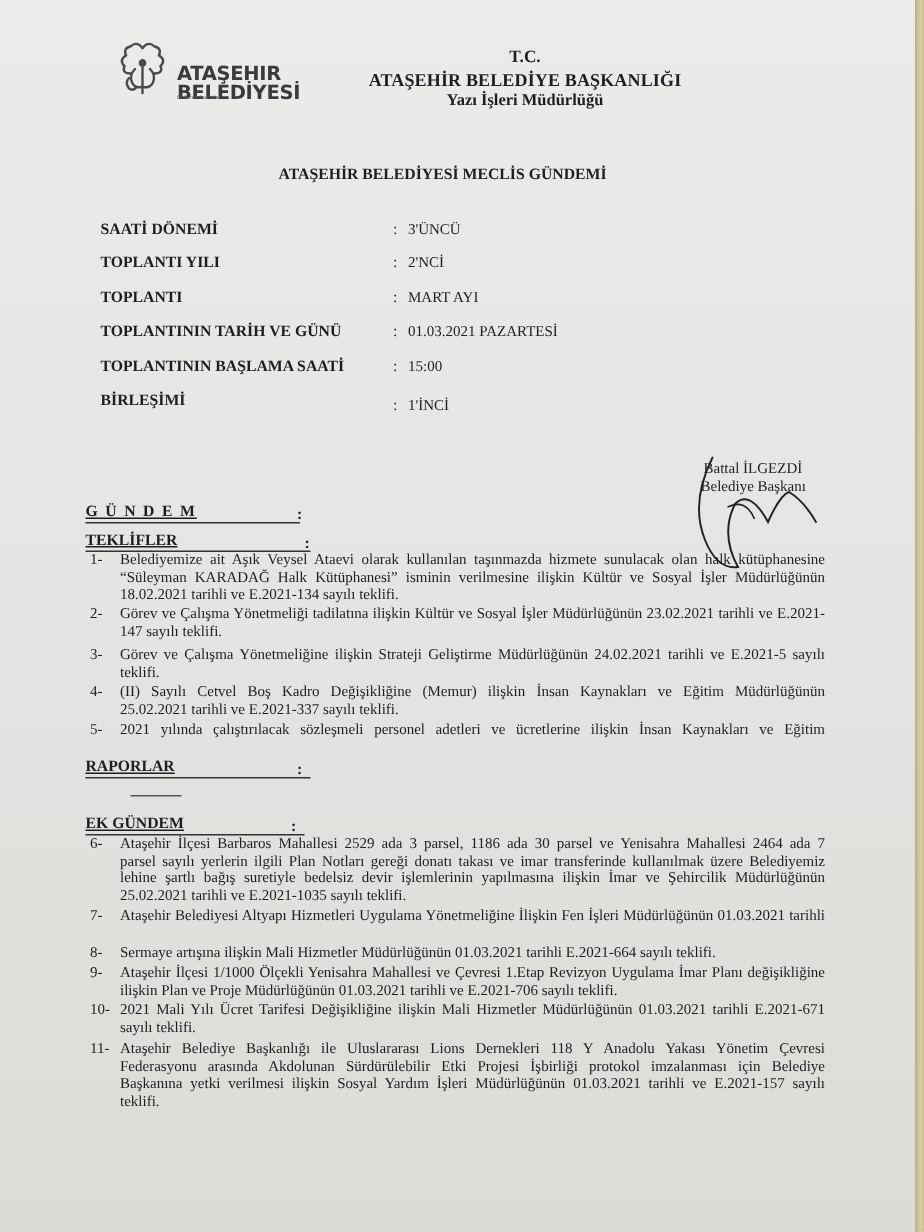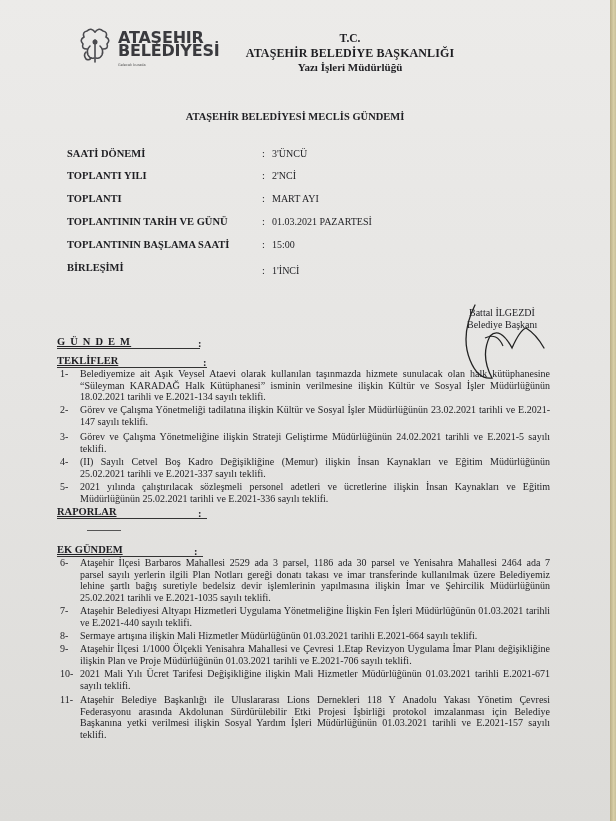--- a/index.html
+++ b/index.html
@@ -15,21 +15,21 @@
     background: linear-gradient(180deg, #ecebe9 0%, #e6e5e3 45%, #dcdbd8 100%);
     box-shadow: 2px 0 3px rgba(0,0,0,0.25);
   }
   .edge {
     position: absolute; right: 0; top: 0; width: 6px; height: 821px;
     background: linear-gradient(90deg, #b8ad86 0%, #d8cfa8 60%, #c9c09a 100%);
   }
   
   .logo { position: absolute; left: 78px; top: 26px; width: 120px; height: 44px; }
   .logo-mark { position: absolute; left: 0; top: 0; width: 34px; height: 40px; }
-  .logo-text { position: absolute; left: 40px; top: 5px; font-family: "DejaVu Sans", sans-serif; font-weight: bold; color: #3a3a3e; font-size: 16px; line-height: 13px; letter-spacing: -0.2px; }
+  .logo-text { position: absolute; left: 40px; top: 17px; font-family: "DejaVu Sans", sans-serif; font-weight: bold; color: #3a3a3e; font-size: 13px; line-height: 13px; letter-spacing: -0.2px; }
   .logo-sub { position: absolute; left: 40px; top: 37px; font-family: "DejaVu Sans", sans-serif; font-size: 3.5px; color: #555; }
 
   .hdr { position: absolute; left: 180px; width: 340px; text-align: center; font-weight: bold; }
   .hdr1 { top: 32px; font-size: 11.5px; }
   .hdr2 { top: 46px; font-size: 12px; letter-spacing: 0.1px; }
   .hdr3 { top: 61px; font-size: 11px; }
 
   .doc-title { position: absolute; left: 130px; top: 111px; width: 330px; text-align: center; font-weight: bold; font-size: 10.5px; }
 
   .meta-row { position: absolute; left: 67px; width: 420px; height: 16px; font-size: 10.5px; }
@@ -153,21 +153,20 @@
     <span class="num">4-</span>
     <span class="txt">
       <div class="spread">(II) Sayılı Cetvel Boş Kadro Değişikliğine (Memur) ilişkin İnsan Kaynakları ve Eğitim Müdürlüğünün</div>
       <div>25.02.2021 tarihli ve E.2021-337 sayılı teklifi.</div>
     </span>
   </div>
   <div class="item" style="top:481px">
     <span class="num">5-</span>
     <span class="txt">
       <div class="spread">2021 yılında çalıştırılacak sözleşmeli personel adetleri ve ücretlerine ilişkin İnsan Kaynakları ve Eğitim</div>
-      <div>Müdürlüğünün 25.02.2021 tarihli ve E.2021-336 sayılı teklifi.</div>
     </span>
   </div>
 
   <div class="section" style="top:506px">RAPORLAR</div>
   <div class="rule" style="left:57px; top:518px; width:150px;"></div>
   <div class="section-colon" style="left:198px; top:508px;">:</div>
   <div class="rule" style="left:87px; top:530px; width:34px; background:#555;"></div>
 
   <div class="section" style="top:544px">EK GÜNDEM</div>
   <div class="rule" style="left:57px; top:556px; width:146px;"></div>
@@ -179,21 +178,20 @@
       <div class="spread">Ataşehir İlçesi Barbaros Mahallesi 2529 ada 3 parsel, 1186 ada 30 parsel ve Yenisahra Mahallesi 2464 ada 7</div>
       <div class="spread">parsel sayılı yerlerin ilgili Plan Notları gereği donatı takası ve imar transferinde kullanılmak üzere Belediyemiz</div>
       <div class="spread">lehine şartlı bağış suretiyle bedelsiz devir işlemlerinin yapılmasına ilişkin İmar ve Şehircilik Müdürlüğünün</div>
       <div>25.02.2021 tarihli ve E.2021-1035 sayılı teklifi.</div>
     </span>
   </div>
   <div class="item" style="top:605px">
     <span class="num">7-</span>
     <span class="txt">
       <div class="spread">Ataşehir Belediyesi Altyapı Hizmetleri Uygulama Yönetmeliğine İlişkin Fen İşleri Müdürlüğünün 01.03.2021 tarihli</div>
-      <div>ve E.2021-440 sayılı teklifi.</div>
     </span>
   </div>
   <div class="item" style="top:630px">
     <span class="num">8-</span>
     <span class="txt">
       <div>Sermaye artışına ilişkin Mali Hizmetler Müdürlüğünün 01.03.2021 tarihli  E.2021-664 sayılı teklifi.</div>
     </span>
   </div>
   <div class="item" style="top:643px">
     <span class="num">9-</span>

